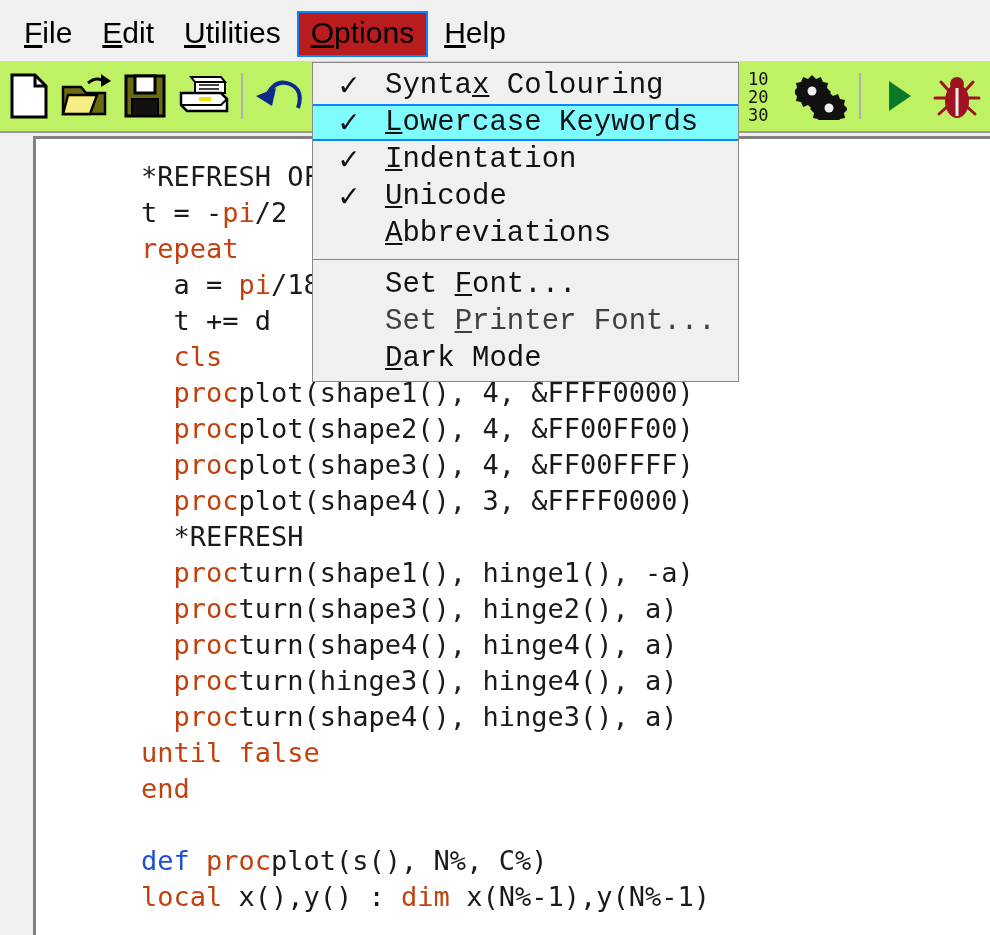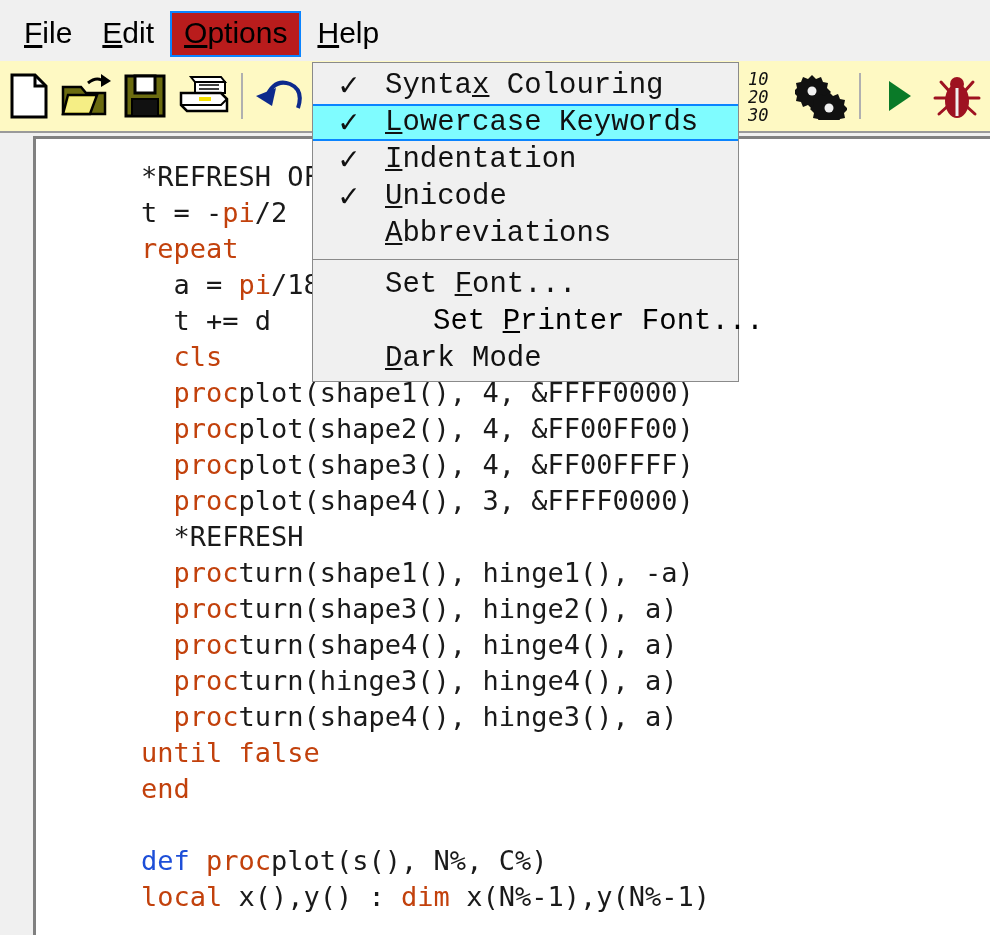--- a/index.html
+++ b/index.html
@@ -41,26 +41,25 @@
     background: #b91c1c;
     border: 2px solid #0a84ff;
   }
   .accel { text-decoration: underline; }
 
   
   #toolbar {
     position: absolute;
     left: 0; top: 61px;
     width: 990px; height: 72px;
-    background: #fef9c3;
+    background: #bef264;
     border-bottom: 2px solid #9a9a9a;
     display: flex;
     align-items: center;
     box-sizing: border-box;
-    font-style: italic;
   }
   .tb-btn {
     width: 58px; height: 60px;
     display: flex; align-items: center; justify-content: center;
     flex: 0 0 auto;
   }
   .tb-sep {
     width: 2px; height: 46px;
     background: #b0b0b0;
     margin: 0 9px;
@@ -112,21 +111,21 @@
     font-size: 29px;
     color: #111;
     box-sizing: border-box;
     padding-left: 0;
   }
   .mi.highlight {
     background: #7ffcff;
     border-top: 2px solid #0a84ff;
     border-bottom: 2px solid #0a84ff;
   }
-  .mi.disabled { color: #000000; padding-left: 48px; }
+  .mi.disabled { color: #404040; }
   .mi .check {
     width: 72px;
     text-align: center;
     font-size: 28px;
     font-family: "DejaVu Sans", sans-serif;
     flex: 0 0 auto;
     color: #111;
   }
   .mi .mlabel { flex: 1 1 auto; white-space: nowrap; font-family: Liberation Mono, monospace; }
   .mi-sep {
@@ -136,20 +135,21 @@
   }
 </style>
 </head>
 <body>
 
 <div id="app">
 
   <div id="menubar">
       <div class="menu-title"><span class="accel">F</span>ile</div>
       <div class="menu-title"><span class="accel">E</span>dit</div>
+      <div class="menu-title"><span class="accel">U</span>tilities</div>
       <div class="menu-title active"><span class="accel">O</span>ptions</div>
       <div class="menu-title"><span class="accel">H</span>elp</div>
     </div>
 
   <div id="toolbar">
 
     <div class="tb-btn">
       <svg width="40" height="46" viewBox="0 0 40 46">
         <path d="M3 2 H26 L37 13 V44 H3 Z" fill="#ffffff" stroke="#000" stroke-width="3"></path>
         <path d="M26 2 V13 H37" fill="none" stroke="#000" stroke-width="3"></path>

